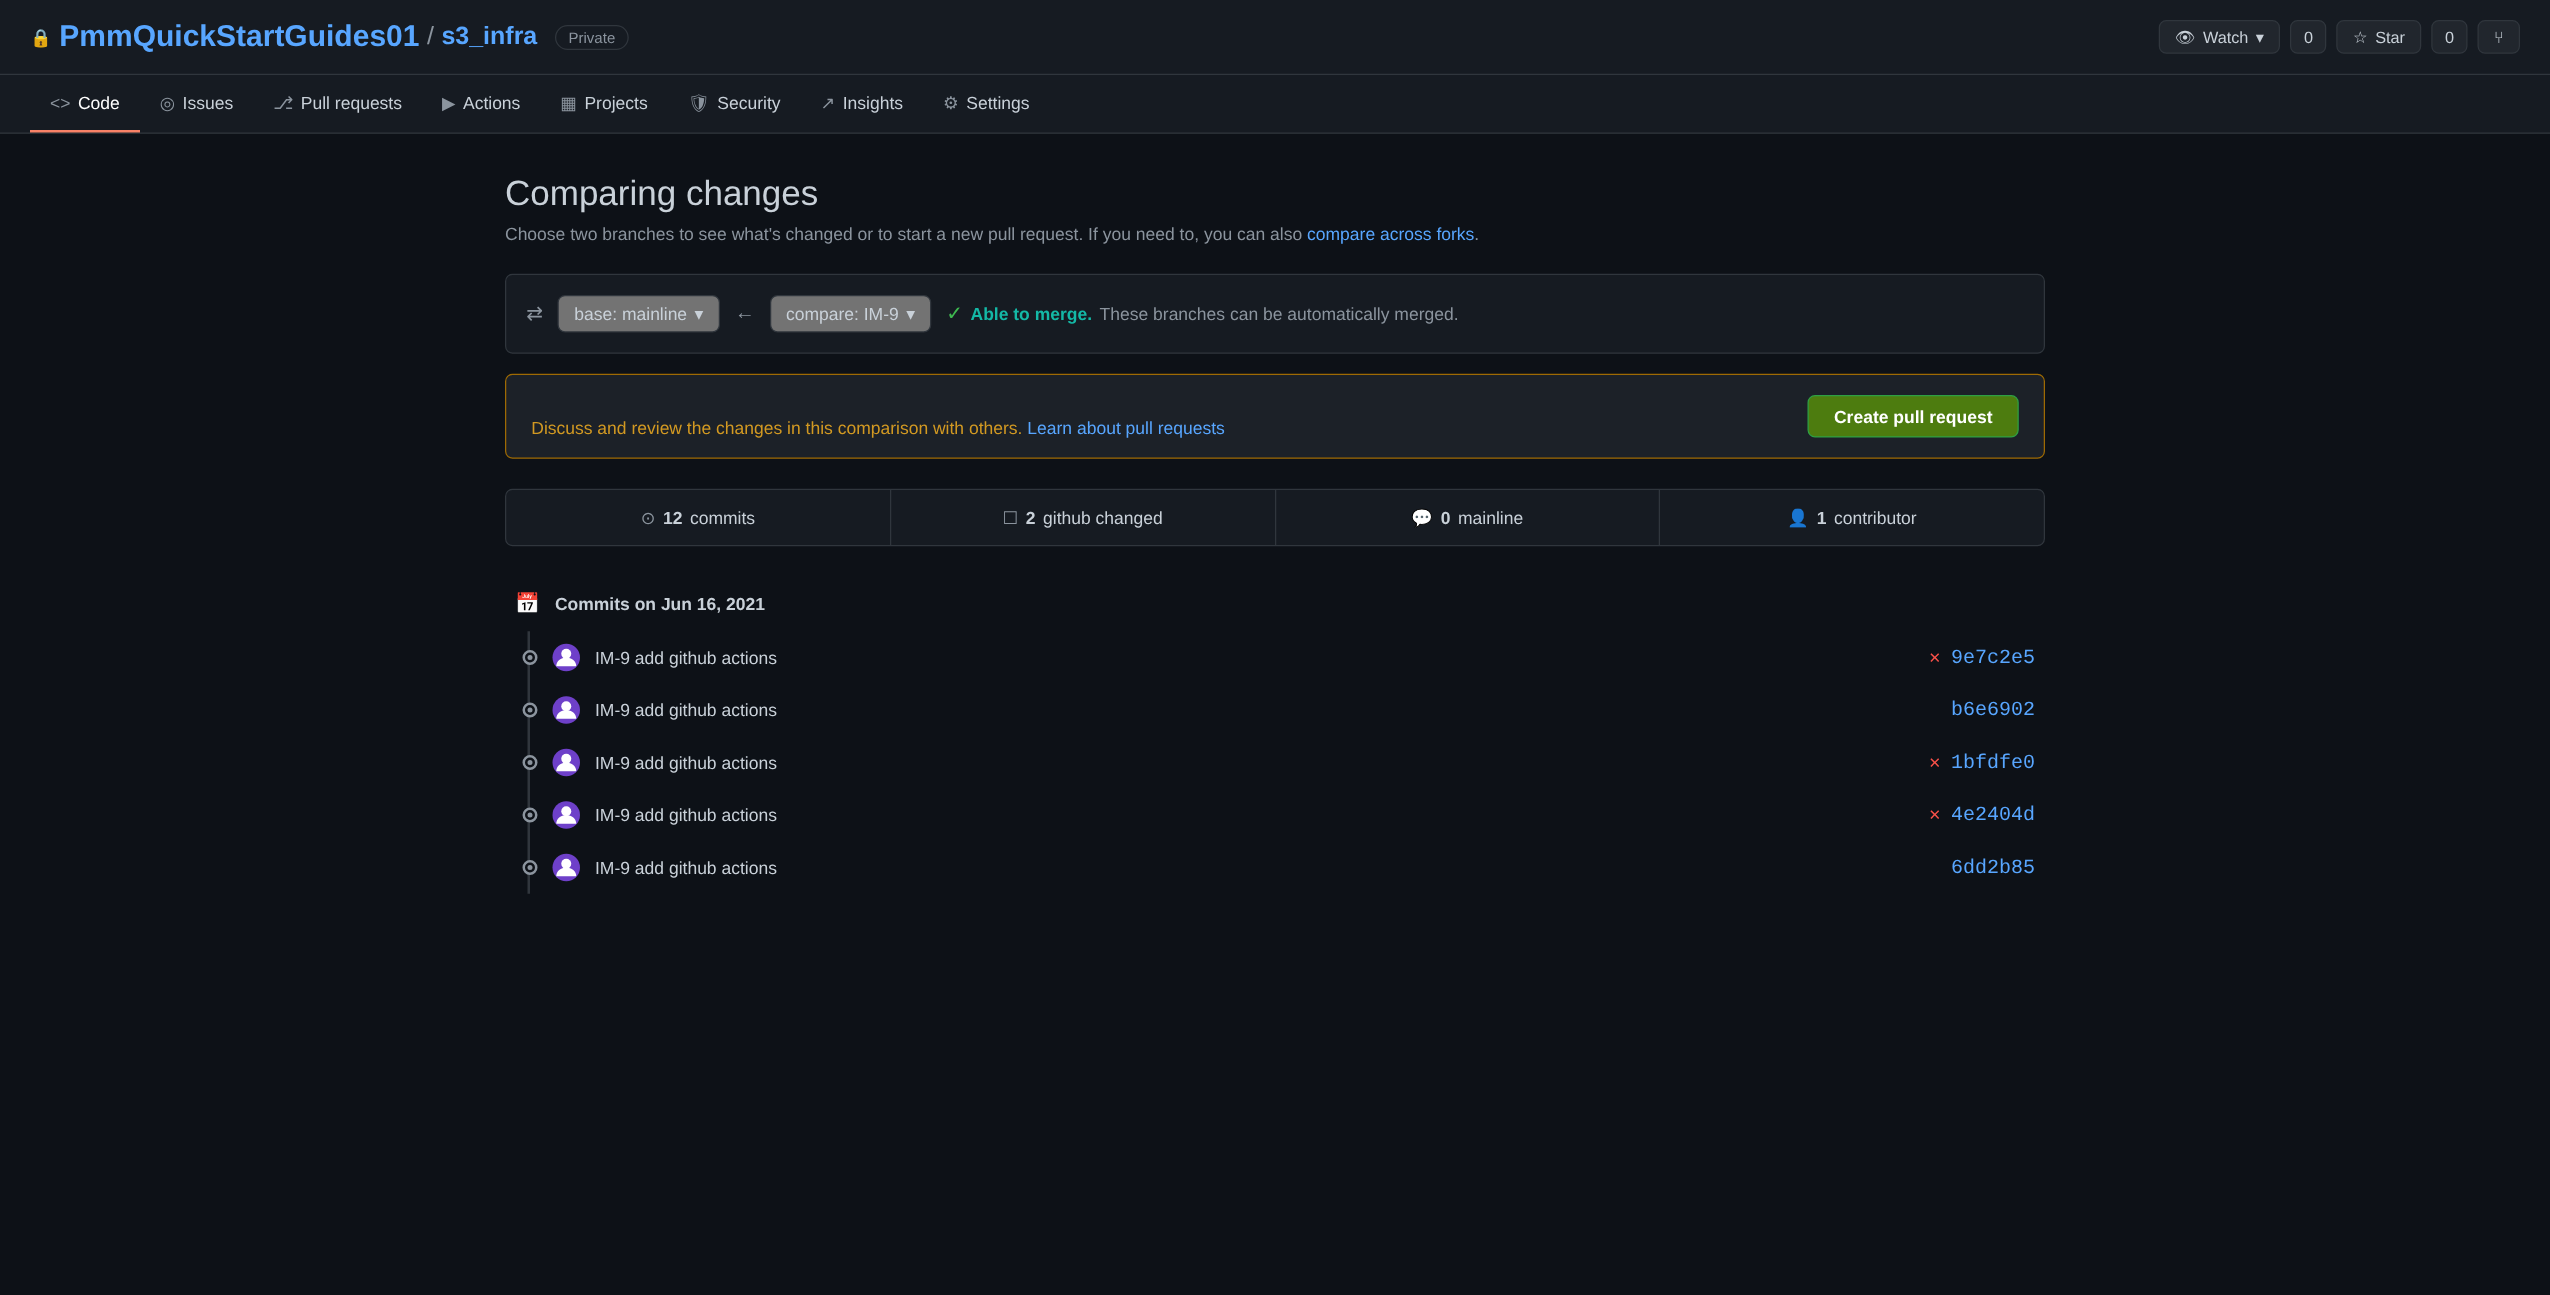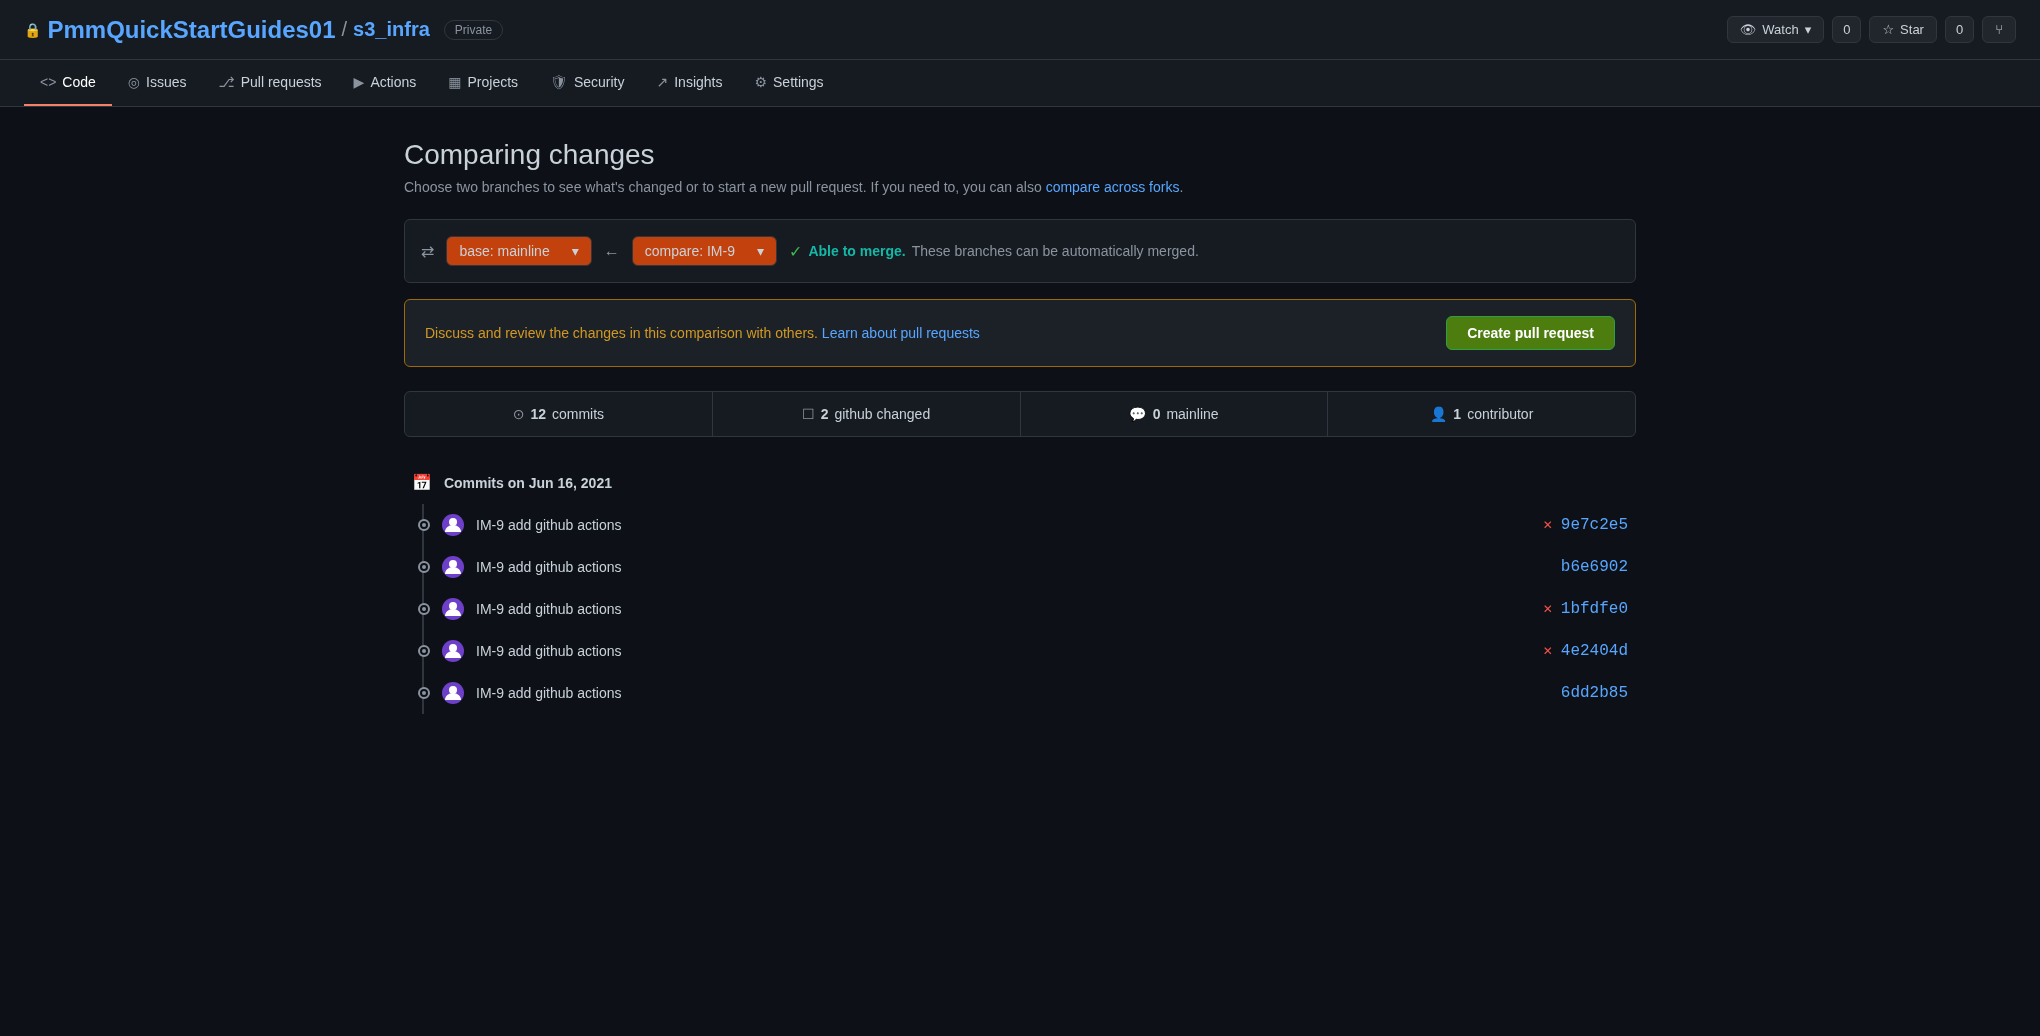--- a/index.html
+++ b/index.html
@@ -128,28 +128,28 @@
       border: 1px solid #30363d;
       border-radius: 6px;
       padding: 16px;
       display: flex;
       align-items: center;
       gap: 12px;
       margin-bottom: 16px;
     }
     .compare-icon { color: #8b949e; font-size: 16px; }
     .branch-select {
-      background: #c2410c;
+      background: #737373;
       border: 1px solid #30363d;
       border-radius: 6px;
       color: #c9d1d9;
       cursor: pointer;
       display: flex;
       align-items: center;
-      gap: 22px;
+      gap: 6px;
       padding: 6px 12px;
       font-size: 14px;
     }
     .arrow-icon { color: #8b949e; font-size: 16px; }
     .merge-status {
       display: flex;
       align-items: center;
       gap: 6px;
       color: #8b949e;
       font-size: 14px;
@@ -157,21 +157,21 @@
     .merge-status .check-icon { color: #3fb950; font-size: 16px; }
     .merge-status .able-text { color: #14b8a6; font-weight: 600; }
 
     
     .info-banner {
       background: #1c2128;
       border: 1px solid #9e6a03;
       border-radius: 6px;
       padding: 16px 20px;
       display: flex;
-      align-items: center;
+      align-items: flex-end;
       justify-content: space-between;
       margin-bottom: 24px;
     }
     .info-banner-text {
       color: #d29922;
       font-size: 14px;
     }
     .info-banner-text a {
       color: #58a6ff;
       text-decoration: none;

